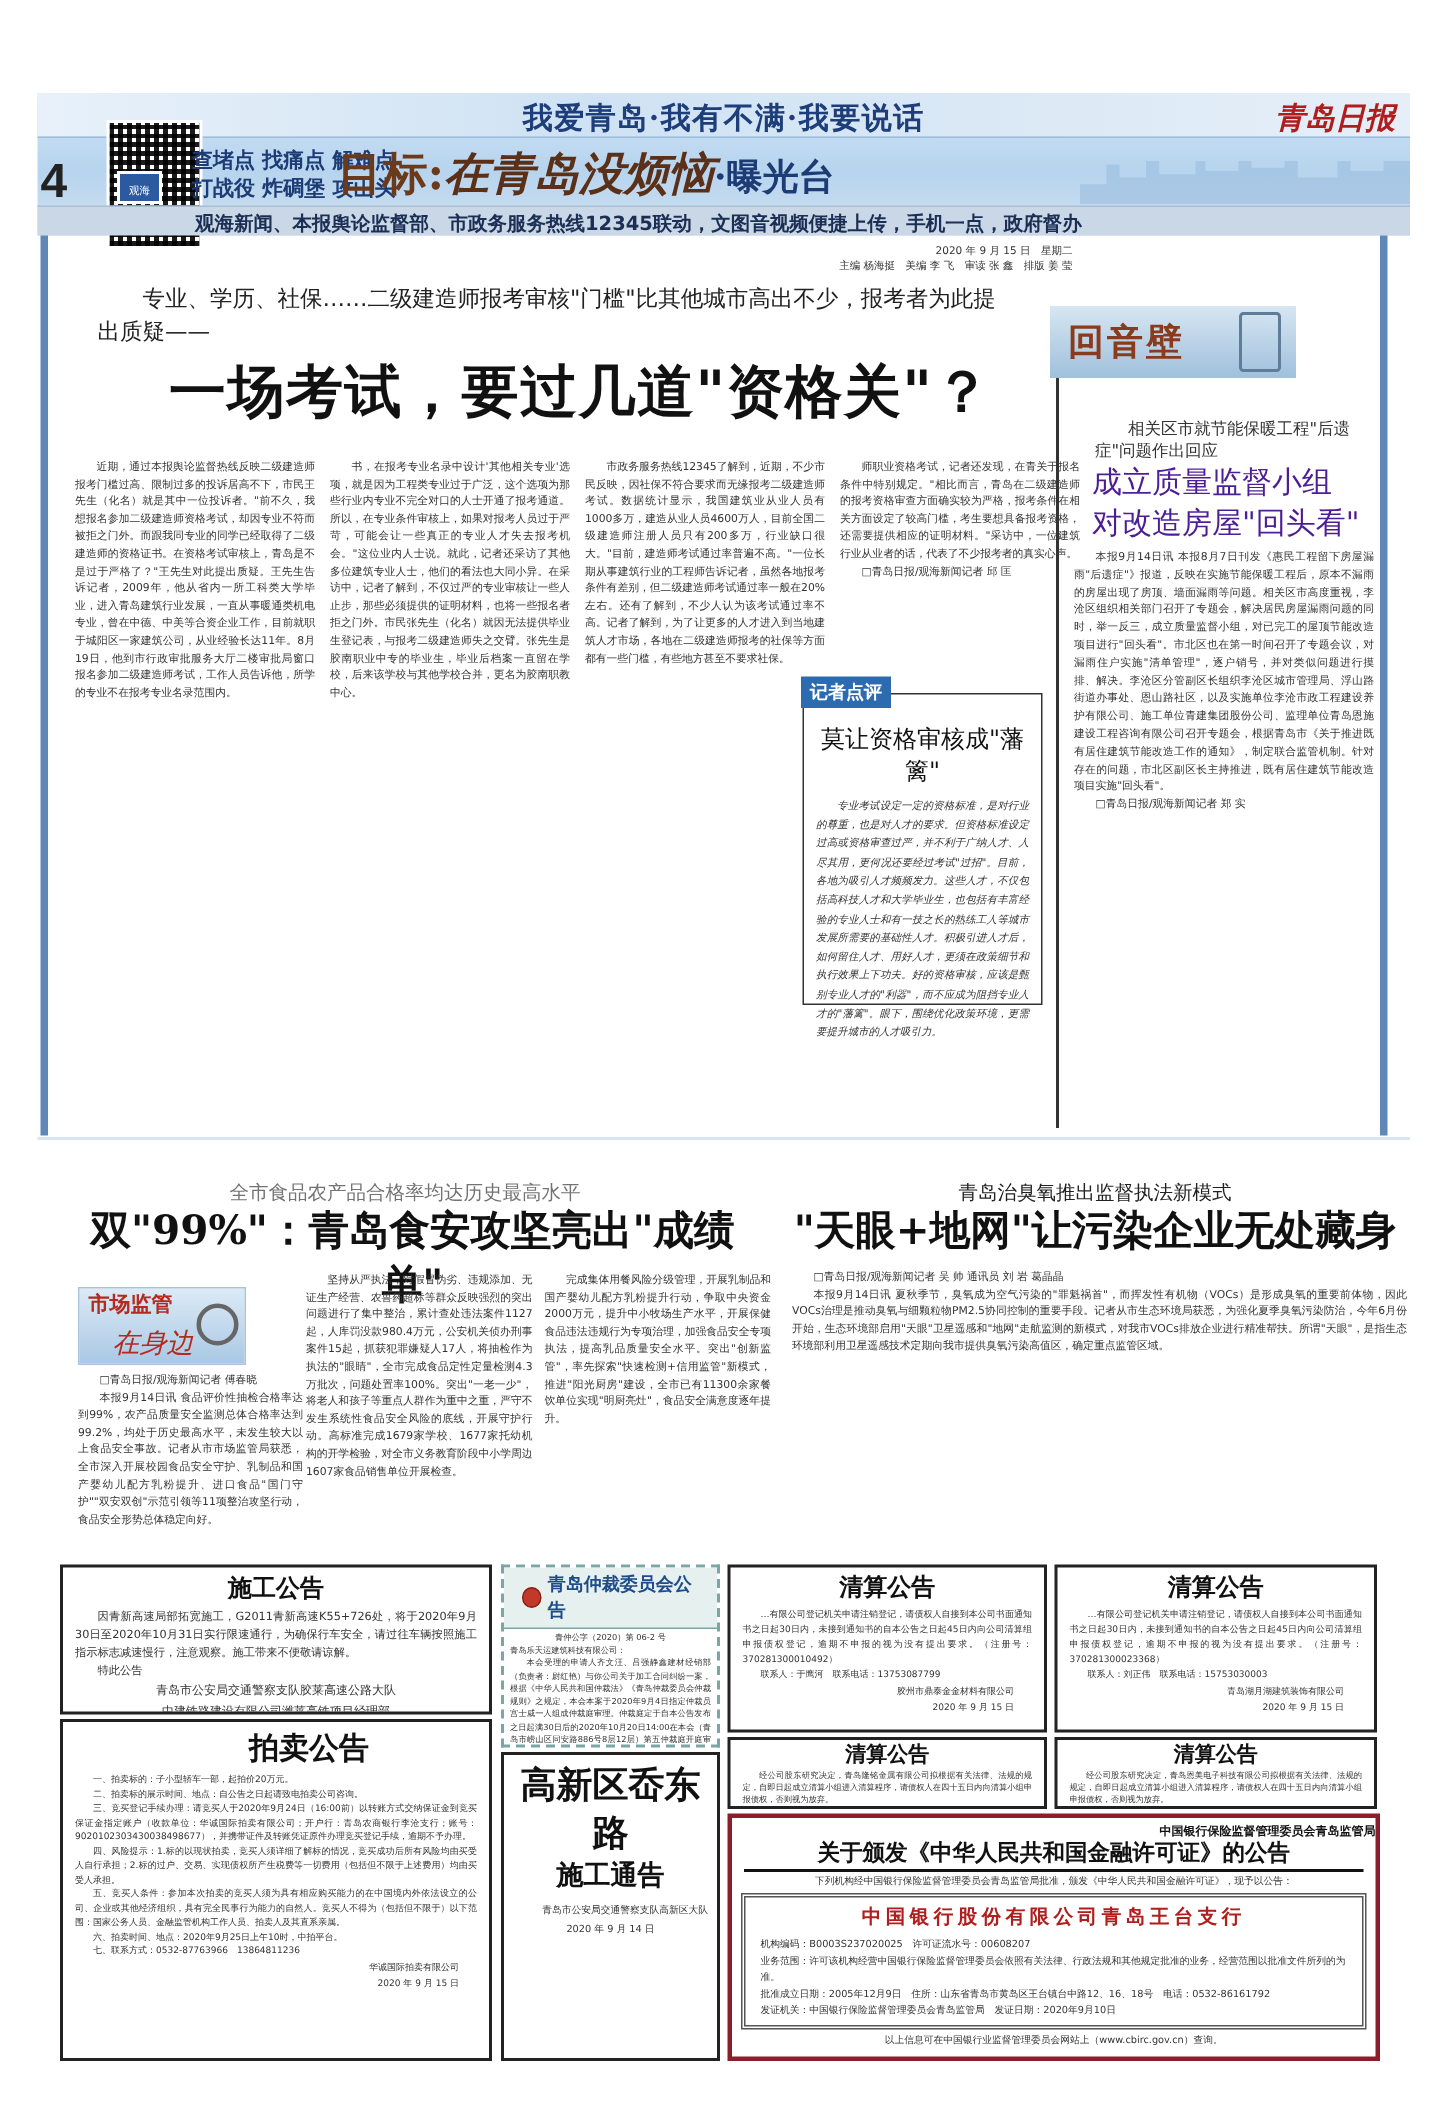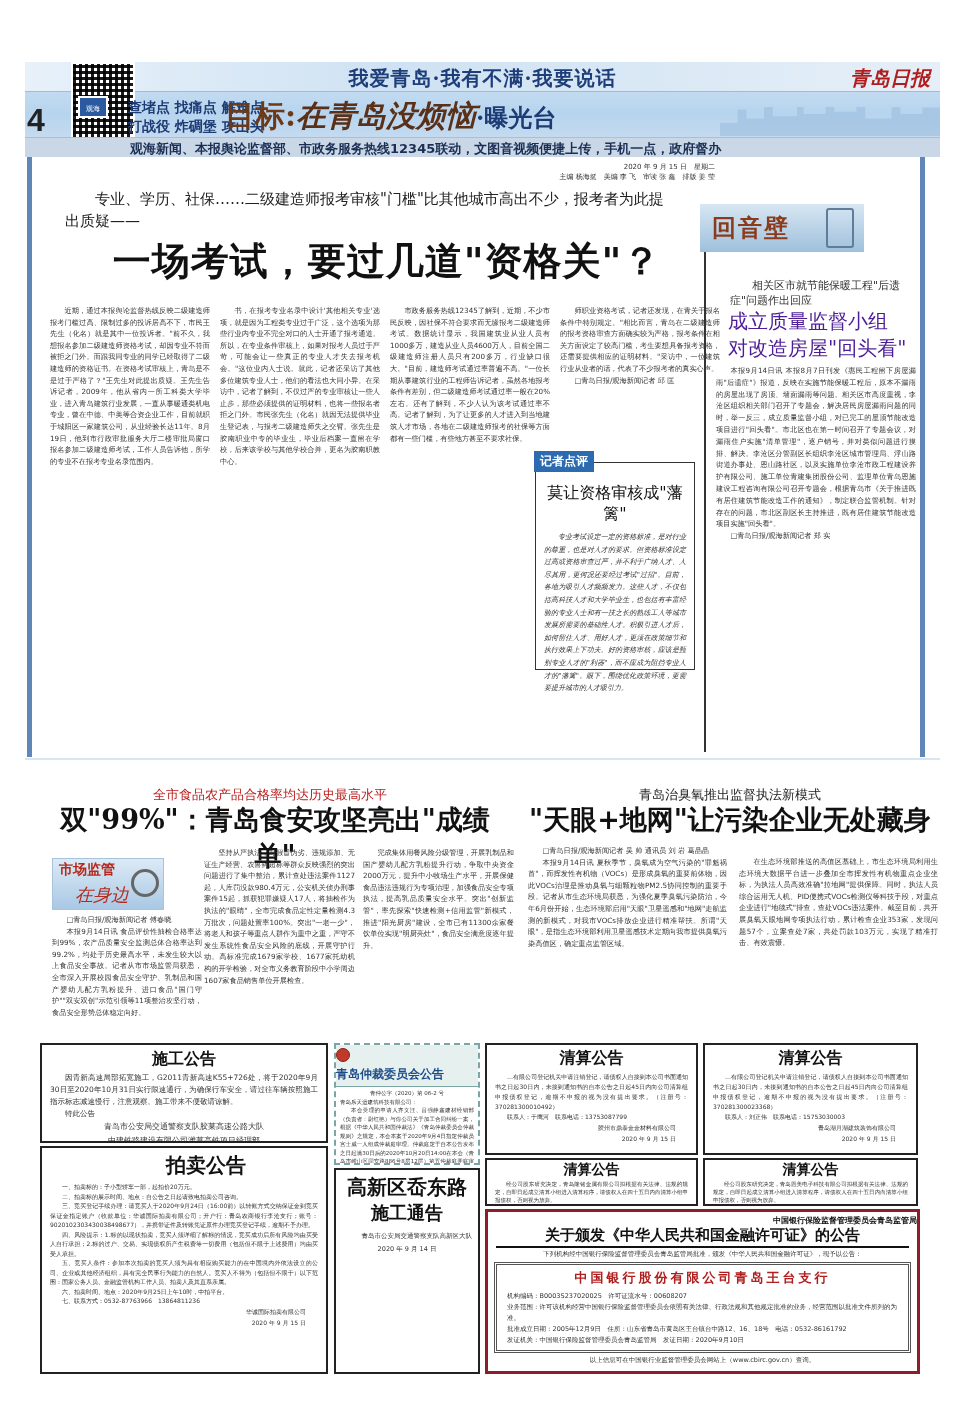--- a/index.html
+++ b/index.html
@@ -6,21 +6,21 @@
   html, body { width: 965px; height: 1404px; background: #ffffff; overflow: hidden; }
   body { font-family: "DejaVu Sans", "Liberation Sans", sans-serif; color: #222; position: relative; }
   .page { position: absolute; left: 0; top: 0; width: 965px; height: 1404px; }
 
   
   .masthead { position: absolute; left: 25px; top: 62px; width: 915px; height: 95px;
     background: linear-gradient(180deg, #cfe3f4 0%, #b7d4ee 55%, #cfe0f0 100%); }
   .masthead-top { position: absolute; left: 0; top: 0; width: 100%; height: 30px; border-bottom: 1px solid #9dbcd9;
     background: linear-gradient(90deg, #e8f1fa 0%, #cfe2f3 40%, #e6eff8 100%); }
   .page-number { position: absolute; left: 2px; top: 40px; font-size: 32px; font-weight: bold; color: #222; font-family: "Liberation Sans", sans-serif; }
-  .qr { position: absolute; left: 46px; top: 0; width: 64px; height: 86px; background:
+  .qr { position: absolute; left: 46px; top: 18px; width: 64px; height: 86px; background:
       repeating-linear-gradient(0deg, #1a1a1a 0 3px, #fff 3px 6px),
       repeating-linear-gradient(90deg, #1a1a1a 0 3px, #fff 3px 6px);
     background-blend-mode: multiply; border: 2px solid #fff; }
   .qr-inner { position: absolute; left: 5px; top: 32px; width: 30px; height: 22px; background: #2b5aa0; color: #fff; font-size: 7px; text-align: center; line-height: 22px; border: 2px solid #fff;}
   .slogan-top { position: absolute; left: 0; width: 100%; top: 3px; text-align: center; font-size: 20px; font-weight: bold; color: #1e3e7a; letter-spacing: 1px; font-family: "DejaVu Serif", serif; }
   .brand-logo { position: absolute; right: 10px; top: 3px; font-size: 20px; color: #b01d1d; font-style: italic; font-weight: bold; font-family: "DejaVu Serif", serif; }
   .motto { position: absolute; left: 103px; top: 36px; font-size: 14px; font-weight: bold; color: #1d3c75; line-height: 19px; }
   .target-title { position: absolute; left: 200px; top: 34px; font-size: 30px; font-weight: bold; color: #6b3a1b; font-family: "DejaVu Serif", serif; }
   .target-title .script { font-style: italic; color: #5a3018; }
   .target-title .suffix { color: #1d3c75; font-size: 24px; }
@@ -59,21 +59,21 @@
   .echo-vrule { position: absolute; left: 704px; top: 252px; width: 2px; height: 500px; background: #333; }
   .echo-kicker { position: absolute; left: 730px; top: 278px; width: 180px; font-size: 11px; color: #333; line-height: 15px; text-indent: 2em; }
   .echo-headline { position: absolute; left: 728px; top: 308px; width: 190px; font-size: 20px; font-weight: normal; color: #4c1d95; line-height: 27px; font-family: "DejaVu Serif", serif; }
   .echo-body { position: absolute; left: 716px; top: 365px; width: 200px; height: 390px; font-size: 7.2px; line-height: 11.8px; color: #333; text-align: justify; overflow: hidden; }
   .echo-body p { text-indent: 2em; }
 
   
   .separator { position: absolute; left: 25px; top: 758px; width: 915px; height: 2px; background: #d6e6f5; }
 
   
-  .food-kicker { position: absolute; left: 40px; top: 786px; width: 460px; text-align: center; font-size: 13px; color: #b91c1c; }
+  .food-kicker { position: absolute; left: 40px; top: 786px; width: 460px; text-align: center; font-size: 13px; color: #737373; }
   .food-headline { position: absolute; left: 40px; top: 802px; width: 470px; text-align: center; font-size: 27px; font-weight: bold; color: #111; font-family: "DejaVu Serif", serif; }
   .market-logo { position: absolute; left: 52px; top: 858px; width: 112px; height: 52px; background: linear-gradient(180deg,#dceaf6,#a9c8e4); border: 1px solid #aac3dd; }
   .market-logo-l1 { position: absolute; left: 6px; top: 2px; font-size: 14px; color: #b52a1e; font-weight: bold; font-family: "DejaVu Serif", serif; }
   .market-logo-l2 { position: absolute; left: 22px; top: 24px; font-size: 18px; color: #b52a1e; font-style: italic; font-family: "DejaVu Serif", serif; }
   .magnifier { position: absolute; left: 78px; top: 10px; width: 28px; height: 28px; border: 3px solid #666; border-radius: 50%; }
   .food-cols { position: absolute; left: 52px; top: 914px; width: 460px; height: 125px; display: flex; gap: 8px; }
   .food-col-right { position: absolute; left: 204px; top: 847px; width: 310px; height: 190px; display: flex; gap: 8px; }
 
   
   .poll-kicker { position: absolute; left: 530px; top: 786px; width: 400px; text-align: center; font-size: 13px; color: #222; }
@@ -83,21 +83,21 @@
   
   .ad { position: absolute; border: 2px solid #222; background: #fff; overflow: hidden; }
   .ad-title { text-align: center; font-weight: bold; color: #111; font-family: "Liberation Sans", sans-serif; }
   .ad-body { font-size: 7px; line-height: 11px; color: #333; padding: 0 8px; text-align: justify; }
   .ad-body p { text-indent: 2em; }
   .ad-sign { text-align: right; font-size: 7px; line-height: 11px; padding-right: 20px; color: #333; }
   .ad-center { text-align: center; font-size: 8px; line-height: 14px; color: #333; }
 
   .ad-road { left: 40px; top: 1043px; width: 288px; height: 100px; }
   .ad-arb { left: 334px; top: 1043px; width: 146px; height: 122px; border: 2px dashed #7aa7a5; }
-  .ad-arb-head { display: flex; align-items: flex-start; justify-content: center; gap: 4px; background: #e6f0ef; border-bottom: 1px solid #7aa7a5; padding: 3px 0; flex-direction: column; }
+  .ad-arb-head { display: flex; align-items: center; justify-content: center; gap: 4px; background: #e6f0ef; border-bottom: 1px solid #7aa7a5; padding: 3px 12px; }
   .ad-arb-emblem { width: 14px; height: 14px; border-radius: 50%; background: #c0392b; border: 1px solid #8b1e12; }
   .ad-arb-title { font-size: 12px; font-weight: bold; color: #1d4c8a; }
   .ad-liq1 { left: 485px; top: 1043px; width: 213px; height: 112px; }
   .ad-liq2 { left: 703px; top: 1043px; width: 215px; height: 112px; }
   .ad-liq3 { left: 485px; top: 1158px; width: 213px; height: 48px; }
   .ad-liq4 { left: 703px; top: 1158px; width: 215px; height: 48px; }
   .ad-auction { left: 40px; top: 1146px; width: 288px; height: 228px; }
   .ad-road2 { left: 334px; top: 1168px; width: 146px; height: 206px; }
   .ad-bank { left: 485px; top: 1209px; width: 435px; height: 165px; border: 3px solid #8b1e2a; }
   .bank-sub { text-align: right; font-size: 8px; font-weight: bold; color: #111; margin-top: 3px; font-family: "DejaVu Serif", serif; }
@@ -204,23 +204,20 @@
       </div>
   </div>
 
   <div class="poll-kicker">青岛治臭氧推出监督执法新模式</div>
   <div class="poll-headline">"天眼+地网"让污染企业无处藏身</div>
   <div class="poll-cols">
     <div class="col">
       <p class="byline">□青岛日报/观海新闻记者 吴 帅 通讯员 刘 岩 葛晶晶</p>
       <p>本报9月14日讯 夏秋季节，臭氧成为空气污染的"罪魁祸首"，而挥发性有机物（VOCs）是形成臭氧的重要前体物，因此VOCs治理是推动臭氧与细颗粒物PM2.5协同控制的重要手段。记者从市生态环境局获悉，为强化夏季臭氧污染防治，今年6月份开始，生态环境部启用"天眼"卫星遥感和"地网"走航监测的新模式，对我市VOCs排放企业进行精准帮扶。所谓"天眼"，是指生态环境部利用卫星遥感技术定期向我市提供臭氧污染高值区，确定重点监管区域。</p>
     </div>
-    <div class="col" style="padding-top:11px;">
-        <p>在生态环境部推送的高值区基础上，市生态环境局利用生态环境大数据平台进一步叠加全市挥发性有机物重点企业坐标，为执法人员高效准确"拉地网"提供保障。同时，执法人员综合运用无人机、PID便携式VOCs检测仪等科技手段，对重点企业进行"地毯式"排查，查处VOCs违法案件。截至目前，共开展臭氧天眼地网专项执法行动，累计检查企业353家，发现问题57个，立案查处7家，共处罚款103万元，实现了精准打击、有效震慑。</p>
-      </div>
   </div>
 
   <div class="ad ad-road">
     <div class="ad-title" style="font-size:16px;margin:4px 0 2px;">施工公告</div>
     <div class="ad-body" style="font-size:7.5px;line-height:12px;">
       <p>因青新高速局部拓宽施工，G2011青新高速K55+726处，将于2020年9月30日至2020年10月31日实行限速通行，为确保行车安全，请过往车辆按照施工指示标志减速慢行，注意观察。施工带来不便敬请谅解。</p>
       <p>特此公告</p>
     </div>
     <div class="ad-center">青岛市公安局交通警察支队胶莱高速公路大队</div>
     <div class="ad-center">中建铁路建设有限公司潍莱高铁项目经理部</div>
@@ -286,21 +283,21 @@
       <p>四、风险提示：1.标的以现状拍卖，竞买人须详细了解标的情况，竞买成功后所有风险均由买受人自行承担；2.标的过户、交易、实现债权所产生税费等一切费用（包括但不限于上述费用）均由买受人承担。</p>
       <p>五、竞买人条件：参加本次拍卖的竞买人须为具有相应购买能力的在中国境内外依法设立的公司、企业或其他经济组织，具有完全民事行为能力的自然人。竞买人不得为（包括但不限于）以下范围：国家公务人员、金融监管机构工作人员、拍卖人及其直系亲属。</p>
       <p>六、拍卖时间、地点：2020年9月25日上午10时，中拍平台。</p>
       <p>七、联系方式：0532-87763966　13864811236</p>
     </div>
     <div class="ad-sign" style="font-size:6px;">华诚国际拍卖有限公司</div>
     <div class="ad-sign" style="font-size:6px;">2020 年 9 月 15 日</div>
   </div>
 
   <div class="ad ad-road2">
-    <div class="ad-title" style="font-size:20px;margin-top:4px;">高新区岙东路</div>
+    <div class="ad-title" style="font-size:24px;margin-top:4px;">高新区岙东路</div>
     <div class="ad-title" style="font-size:18px;margin-bottom:6px;">施工通告</div>
     <div class="ad-sign" style="font-size:6.5px;padding-right:6px;margin-top:4px;">青岛市公安局交通警察支队高新区大队</div>
     <div class="ad-center" style="font-size:6.5px;">2020 年 9 月 14 日</div>
   </div>
 
   <div class="ad ad-bank">
     <div class="bank-sub">中国银行保险监督管理委员会青岛监管局</div>
     <div class="bank-title">关于颁发《中华人民共和国金融许可证》的公告</div>
     <div class="bank-intro">下列机构经中国银行保险监督管理委员会青岛监管局批准，颁发《中华人民共和国金融许可证》，现予以公告：</div>
     <div class="bank-frame">

